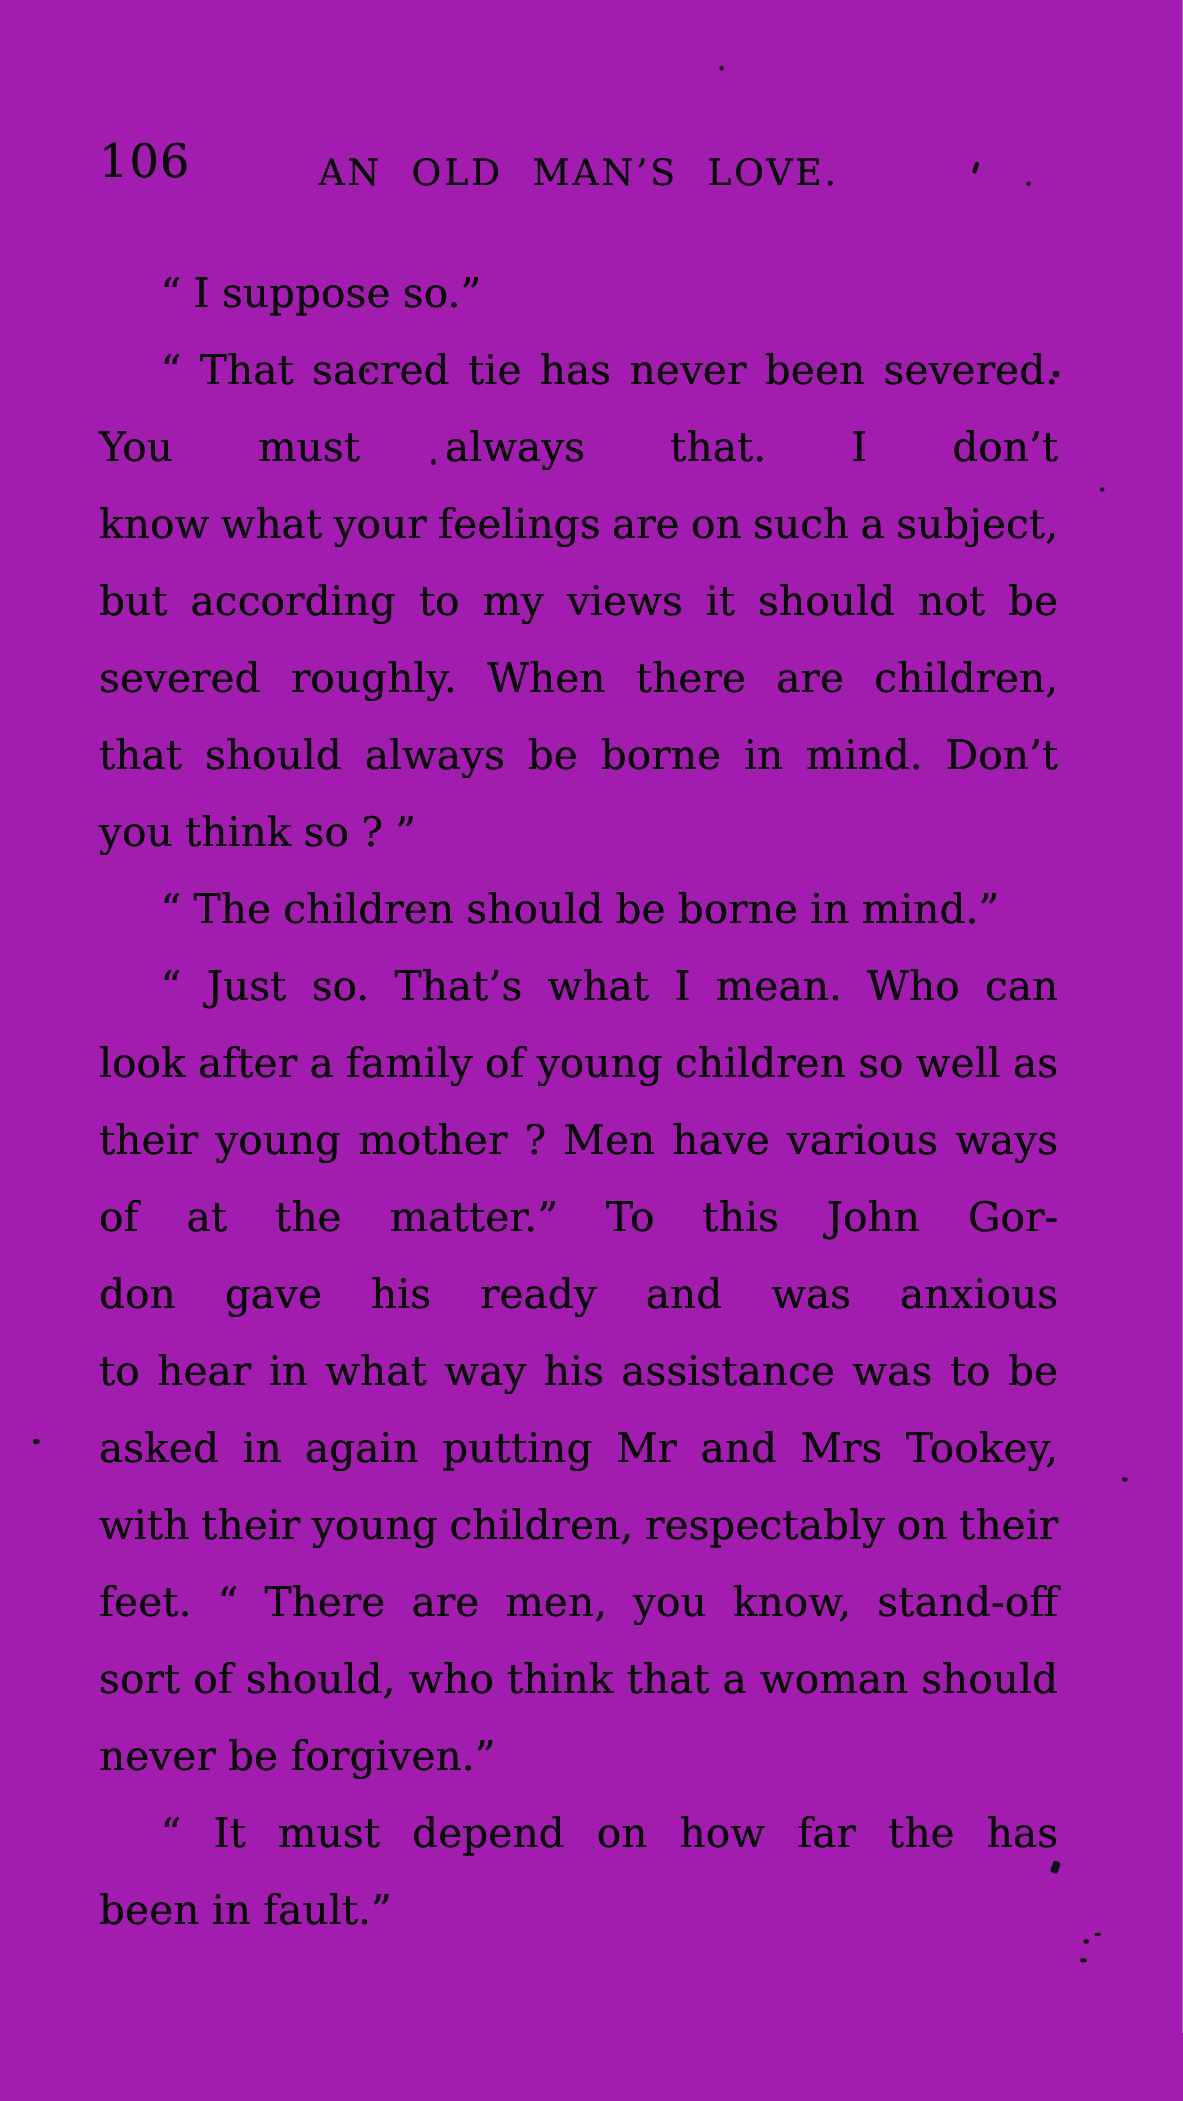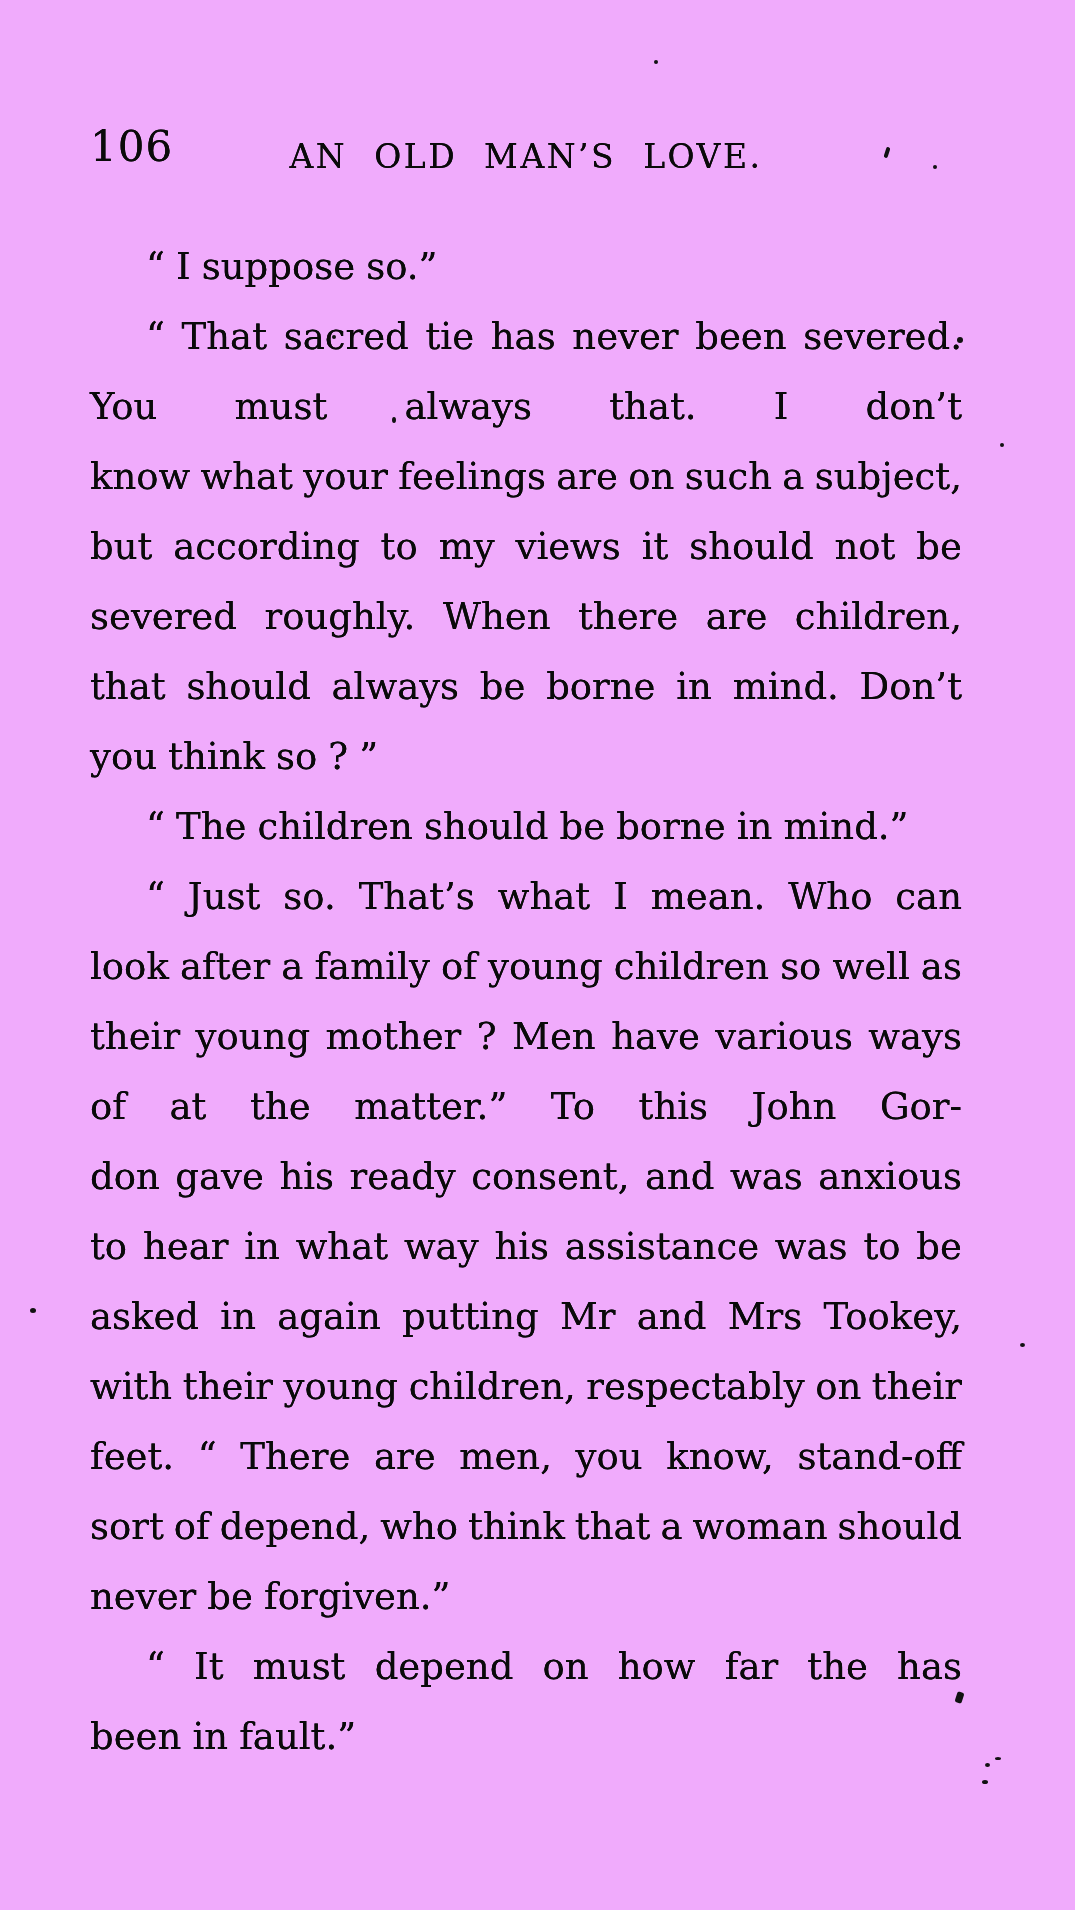--- a/index.html
+++ b/index.html
@@ -11,21 +11,21 @@
     height: 1910px;
     background: #ffffff;
     font-family: "DejaVu Serif", "Liberation Serif", serif;
     color: #0a0a0a;
   }
   .page {
     position: relative;
     width: 1075px;
     height: 1910px;
     overflow: hidden;
-    background: #f0abfc;
+    background: #a21caf;
   }
   .header {
     position: absolute;
     left: 90px;
     top: 124px;
     width: 872px;
     height: 54px;
     text-shadow: 0 0 0.55px currentColor;
   }
   .pagenum {
@@ -213,21 +213,20 @@
         <span>To</span>
         <span>this</span>
         <span>John</span>
         <span>Gor-</span>
       </div>
       <div class="line">
         <span>don</span>
         <span>gave</span>
         <span>his</span>
         <span>ready</span>
-        <span>consent,</span>
         <span>and</span>
         <span>was</span>
         <span>anxious</span>
       </div>
       <div class="line">
         <span>to</span>
         <span>hear</span>
         <span>in</span>
         <span>what</span>
         <span>way</span>
@@ -262,21 +261,21 @@
         <span>There</span>
         <span>are</span>
         <span>men,</span>
         <span>you</span>
         <span>know,</span>
         <span>stand-off</span>
       </div>
       <div class="line">
         <span>sort</span>
         <span>of</span>
-        <span>depend,</span>
+        <span>should,</span>
         <span>who</span>
         <span>think</span>
         <span>that</span>
         <span>a</span>
         <span>woman</span>
         <span>should</span>
       </div>
       <div class="line plast">
         <span>never</span>
         <span>be</span>

